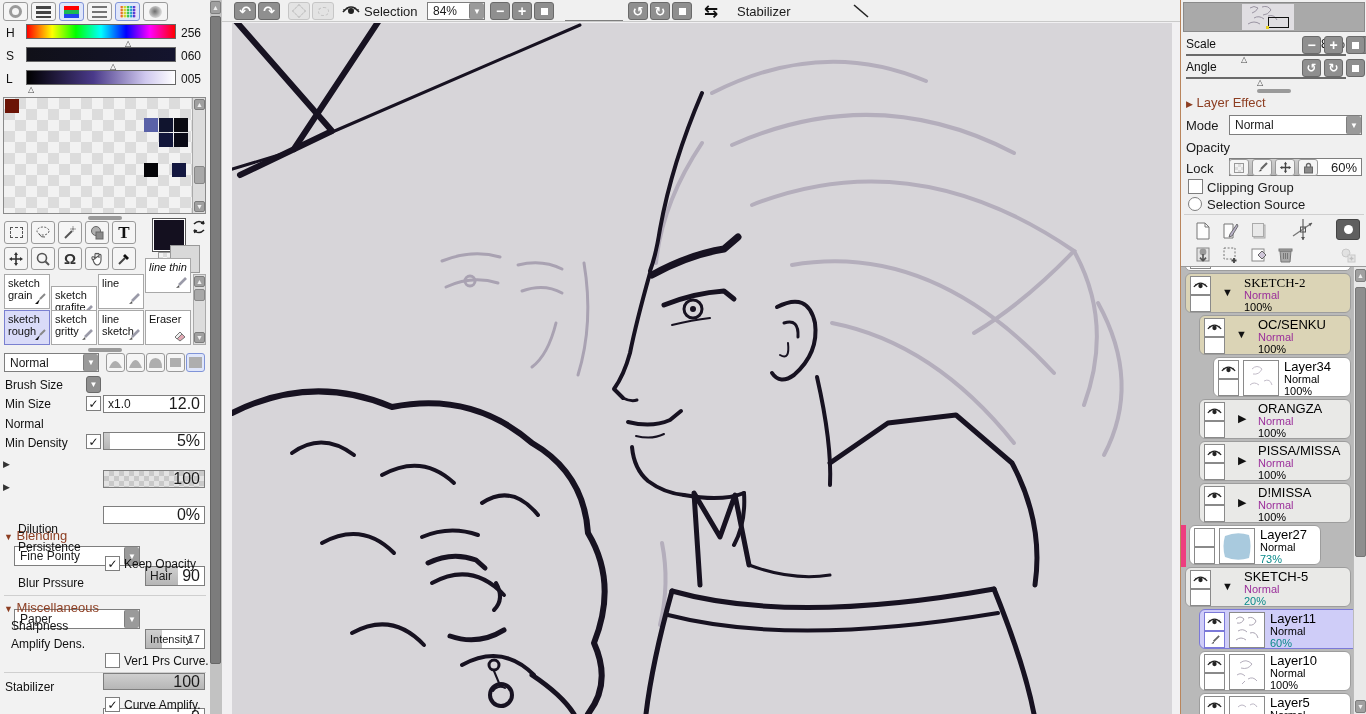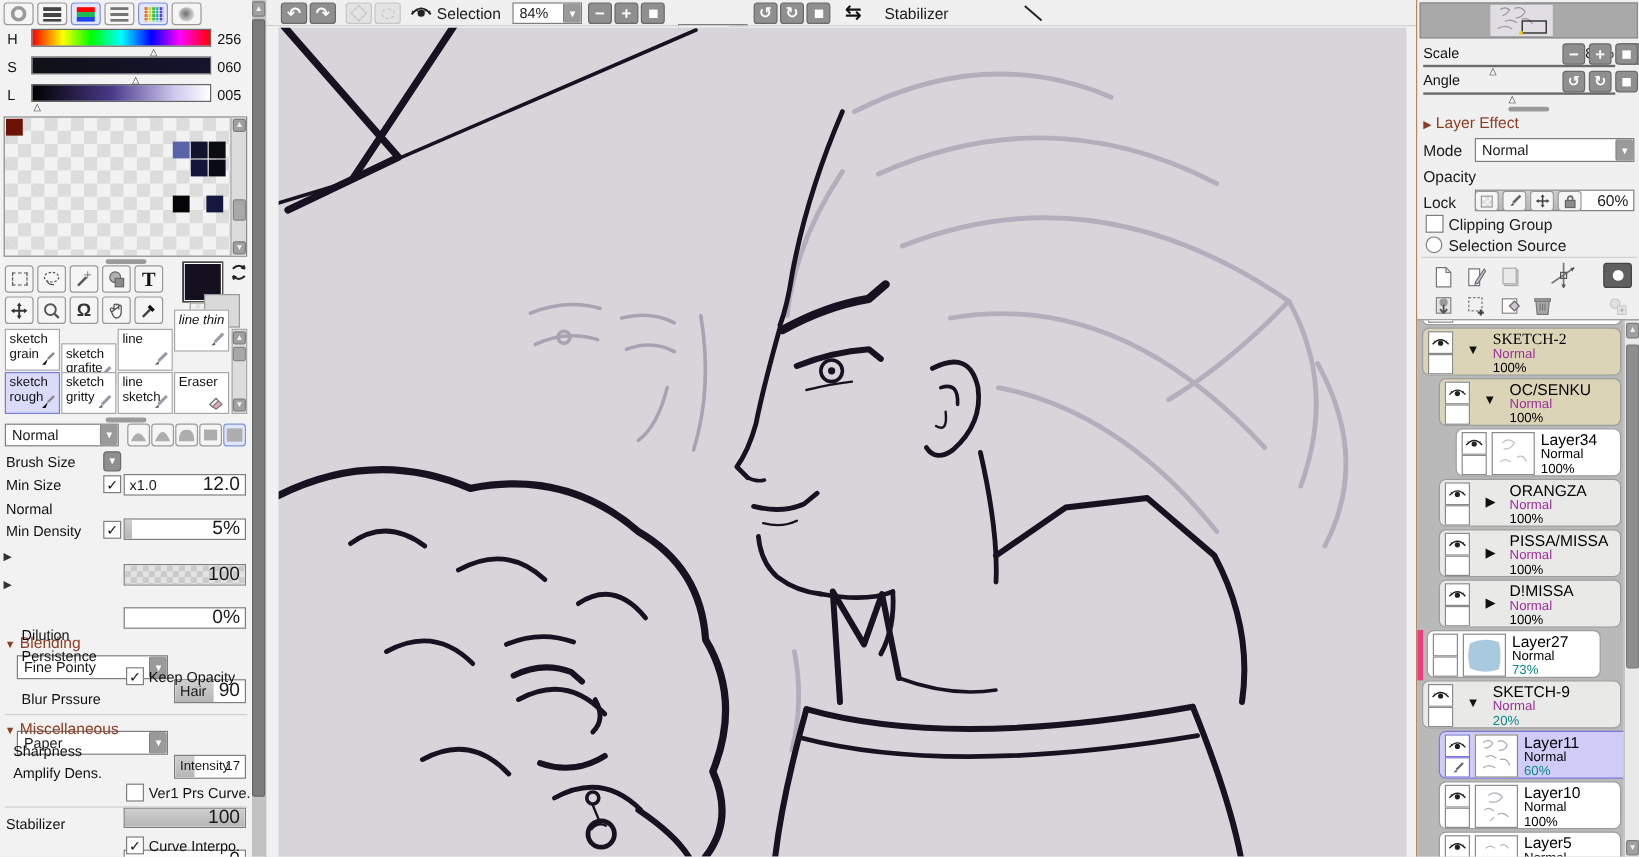--- a/index.html
+++ b/index.html
@@ -350,21 +350,21 @@
 
     <div class="abs label" style="left:11px;top:637px;">Amplify Dens.</div>
 
     <div class="chk abs" style="left:105px;top:653px;"></div>
     <div class="abs label" style="left:124px;top:654px;">Ver1 Prs Curve.</div>
     <div class="abs" style="left:4px;top:672px;width:202px;border-top:1px solid #cfcfcf;"></div>
 
     <div class="abs label" style="left:5px;top:680px;">Stabilizer</div>
 
     <div class="chk abs" style="left:105px;top:697px;">✓</div>
-    <div class="abs label" style="left:124px;top:698px;">Curve Interpo.</div>
+    <div class="abs label" style="left:124px;top:698px;">Curve Amplify.</div>
 
     <div id="left-scroll">
       <div class="sb-btn abs" style="left:0;top:1px;width:11px;height:13px;">▲</div>
       <div class="abs" style="left:0;top:16px;width:11px;height:648px;background:#7c7c7c;border:1px solid #666;border-radius:2px;"></div>
     </div>
   </div>
 
   <div id="canvas-toolbar">
     <div class="abs btn-gray" style="left:12px;top:2px;width:22px;height:18px;font-size:14px;">↶</div>
     <div class="abs btn-gray" style="left:36px;top:2px;width:22px;height:18px;font-size:14px;">↷</div>
@@ -733,42 +733,42 @@
             </svg>
           </div>
         <div class="eyebox" style="left:4px;top:21px;height:17px;"></div>
         <span class="ltri" style="left:38px;top:12px;">▶</span>
         <span class="lname" style="left:58px;top:1px;">D!MISSA</span>
         <span class="lmode purple" style="left:58px;top:15px;">Normal</span>
         <span class="lpct" style="left:58px;top:27px;">100%</span>
       </div>
 
       <div class="abs" style="left:0;top:258px;width:5px;height:42px;background:#ee3d7f;"></div>
-      <div class="lrow" style="left:8px;top:258px;width:145px;height:40px;">
+      <div class="lrow" style="left:8px;top:258px;width:132px;height:40px;">
         <div class="eyebox" style="left:4px;top:2px;"></div>
         <div class="eyebox" style="left:4px;top:21px;height:17px;"></div>
         <div class="lthumb" style="left:29px;top:2px;"><svg width="34" height="34" viewBox="0 0 34 34">
               <path d="M5,7 Q17,2 29,6 Q32,17 29,29 Q17,33 5,28 Q2,17 5,7 Z" fill="#a9cade"></path>
             </svg></div>
         <span class="lname" style="left:70px;top:1px;">Layer27</span>
         <span class="lmode" style="left:70px;top:15px;">Normal</span>
         <span class="lpct teal" style="left:70px;top:27px;">73%</span>
       </div>
 
       <div class="lrow folder-gray" style="left:4px;top:300px;width:166px;height:40px;">
         <div class="eyebox" style="left:4px;top:2px;">
             <svg width="15" height="10" viewBox="0 0 18 12">
               <path d="M1 7 Q9 -2 17 7" fill="none" stroke="#222" stroke-width="1.4"></path>
               <circle cx="9" cy="6" r="2.6" fill="#222"></circle>
               <path d="M4 5 L2.6 3.4 M13.8 5 L15.2 3.4" stroke="#222"></path>
             </svg>
           </div>
         <div class="eyebox" style="left:4px;top:21px;height:17px;"></div>
         <span class="ltri" style="left:36px;top:12px;">▼</span>
-        <span class="lname" style="left:58px;top:1px;">SKETCH-9</span>
+        <span class="lname" style="left:58px;top:1px;">SKETCH-5</span>
         <span class="lmode purple" style="left:58px;top:15px;">Normal</span>
         <span class="lpct teal" style="left:58px;top:27px;">20%</span>
       </div>
 
       <div class="lrow selected" style="left:18px;top:342px;width:160px;height:40px;">
         <div class="eyebox" style="left:4px;top:2px;border-color:#7b79d8;">
             <svg width="15" height="10" viewBox="0 0 18 12">
               <path d="M1 7 Q9 -2 17 7" fill="none" stroke="#222" stroke-width="1.4"></path>
               <circle cx="9" cy="6" r="2.6" fill="#222"></circle>
               <path d="M4 5 L2.6 3.4 M13.8 5 L15.2 3.4" stroke="#222"></path>

